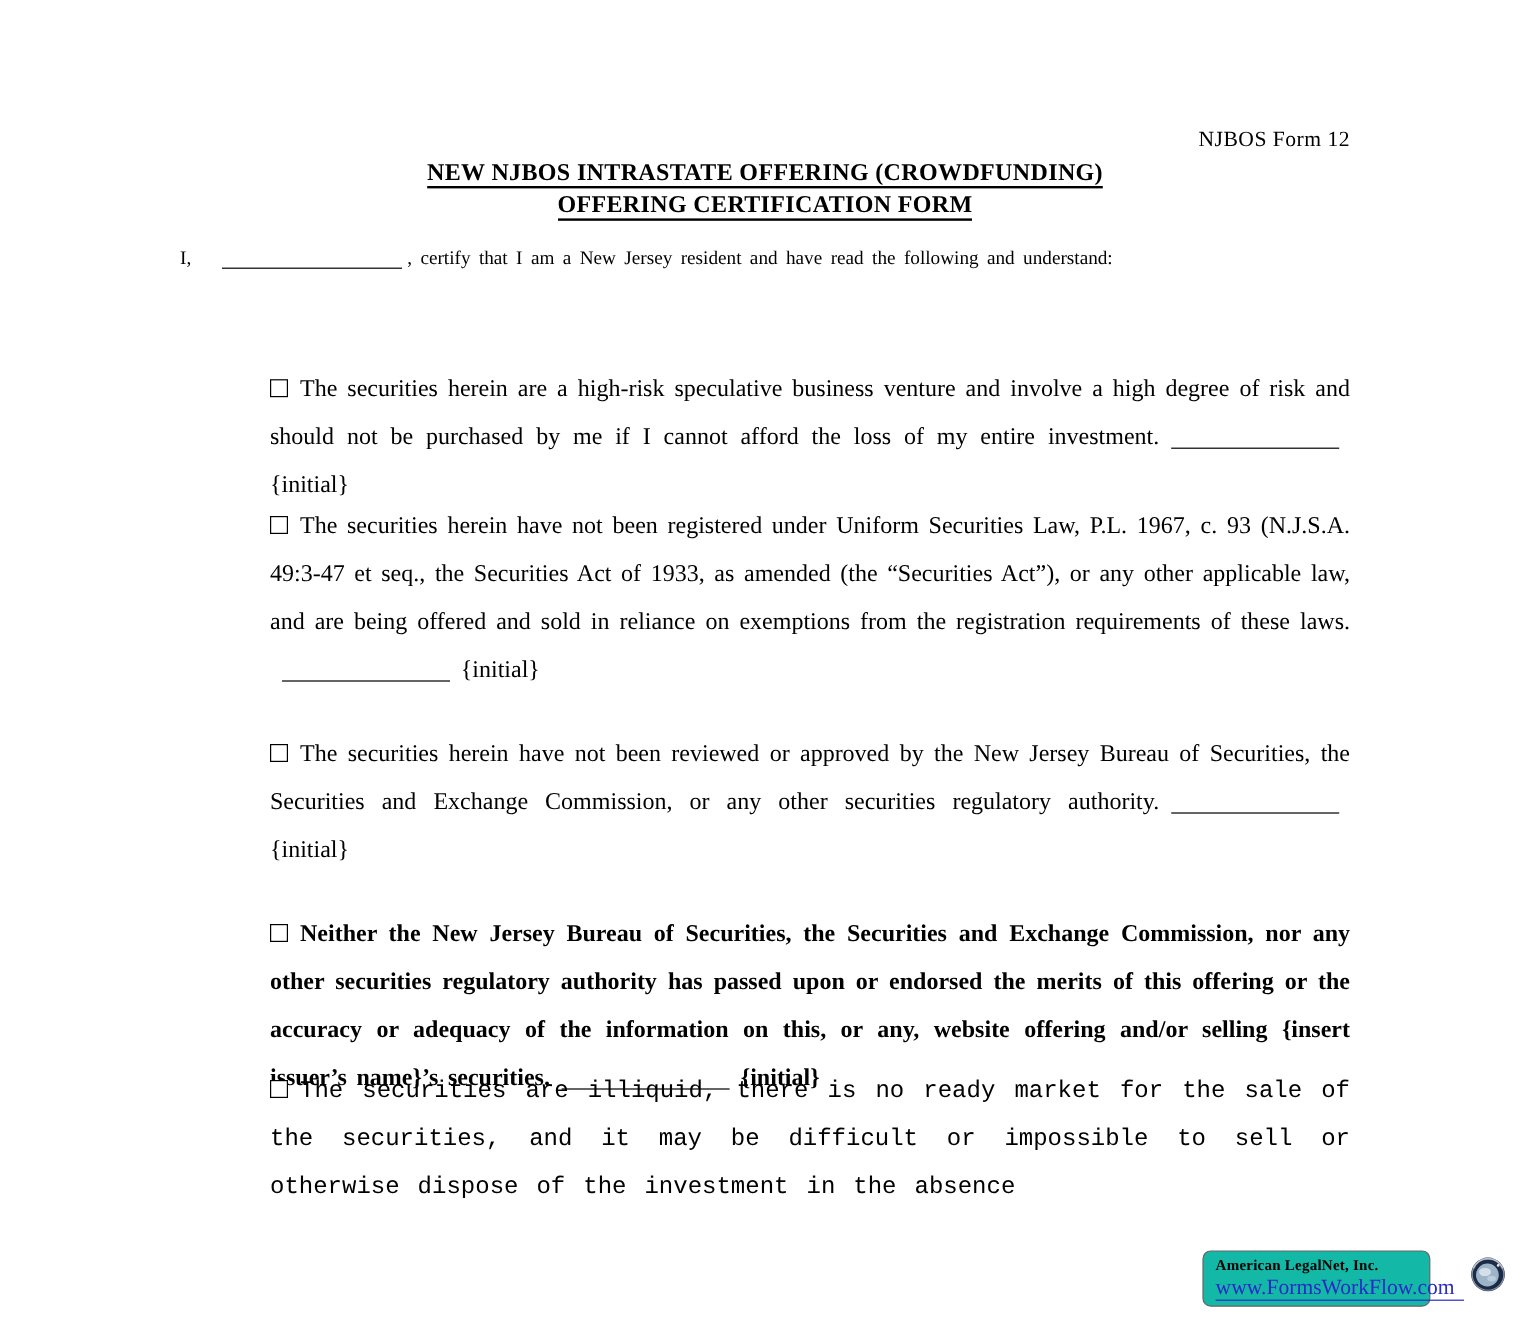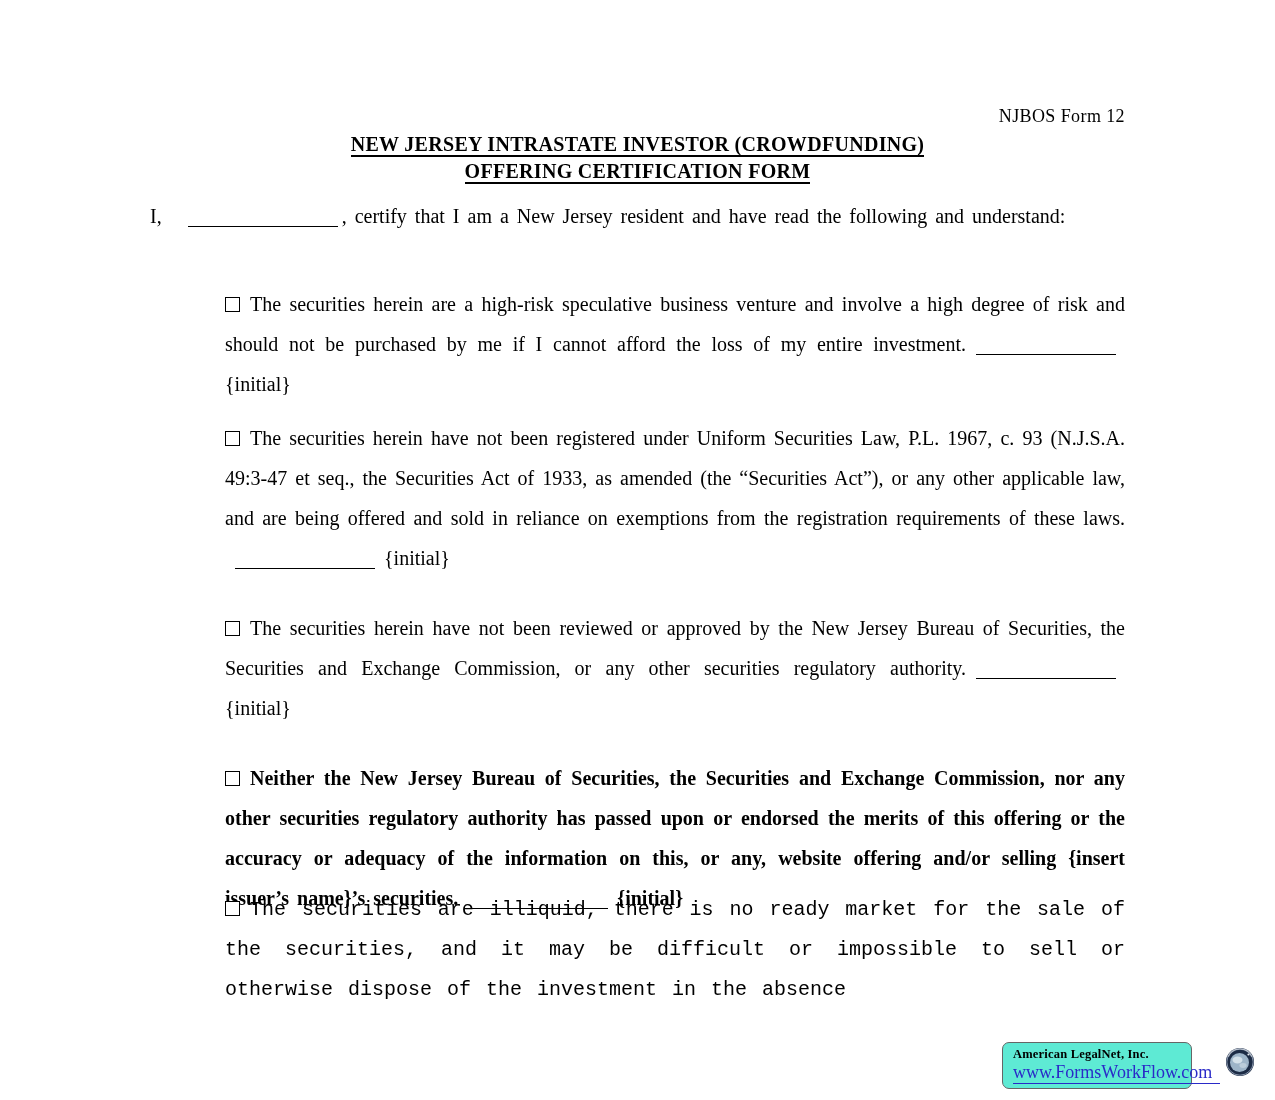--- a/index.html
+++ b/index.html
@@ -31,35 +31,35 @@
     letter-spacing: 0.3px;
   }
   .title-block .u {
     border-bottom: 2px solid #000;
     padding-bottom: 0px;
   }
 
   .intro {
     position: absolute;
     top: 196px; left: 150px; width: 975px;
-    font-size: 20px;
+    font-size: 16px;
     line-height: 40px;
     text-align: justify;
     word-spacing: 3px;
   }
 
   .cert {
     position: absolute;
     left: 225px; width: 900px;
     font-size: 20px;
     line-height: 40px;
     text-align: justify;
     word-spacing: 3px;
   }
-  .cert-1 { top: 284px; }
+  .cert-1 { top: 304px; }
   .cert-2 { top: 418px; }
   .cert-3 { top: 608px; }
   .cert-4 { top: 758px; font-weight: bold; }
   .cert-5 { top: 890px; font-family: Liberation Mono, monospace; }
 
   .checkbox {
     display: inline-block;
     width: 13px; height: 13px;
     border: 1.6px solid #000;
     margin-right: 10px;
@@ -75,21 +75,21 @@
   }
   .name-blank { width: 150px; margin: 0 4px 0 26px; }
   .initial-blank { width: 140px; margin: 0 9px 0 10px; }
 
   .footer-credit {
     position: absolute;
     top: 1042px; right: 83px;
     width: 172px;
     border: 1px solid #666;
     border-radius: 7px;
-    background: #5eead4;
+    background: #14b8a6;
     display: flex;
     align-items: flex-start;
     gap: 5px;
     padding: 4px 6px 4px 10px;
   }
   .footer-text { flex: 1; }
   .footer-company {
     font-weight: bold;
     font-size: 12.5px;
     white-space: nowrap;
@@ -107,21 +107,21 @@
   .globe { width: 30px; height: 30px; flex: 0 0 auto; }
 </style>
 </head>
 <body>
 
 <div class="sheet">
 
   <div class="form-number">NJBOS Form 12</div>
 
   <div class="title-block">
-    <div><span class="u">NEW JERSEY INTRASTATE INVESTOR (CROWDFUNDING)</span></div>
+    <div><span class="u">NEW NJBOS INTRASTATE OFFERING (CROWDFUNDING)</span></div>
     <div><span class="u">OFFERING CERTIFICATION FORM</span></div>
   </div>
 
   <div class="intro">
     <span>I,</span><span class="blank name-blank"></span><span>, certify that I am a New Jersey resident and have read the following and understand:</span>
   </div>
 
   <div class="cert cert-1">
     <span class="checkbox"></span><span>The securities herein are a high-risk speculative business venture and involve a high degree of risk and should not be purchased by me if I cannot afford the loss of my entire investment.</span><span class="blank initial-blank"></span><span>{initial}</span>
   </div>

